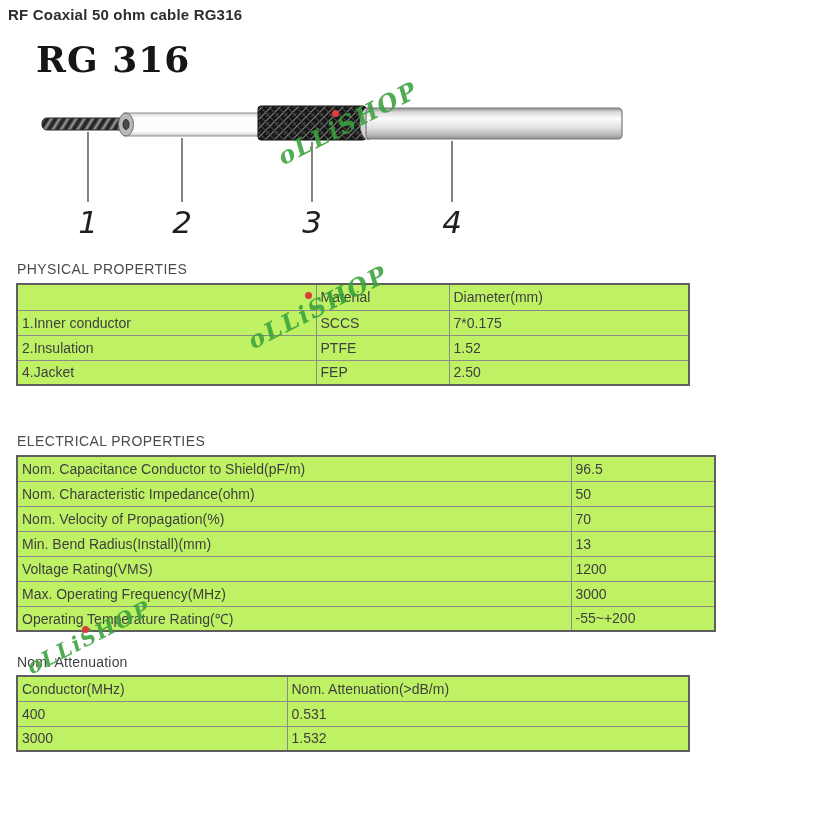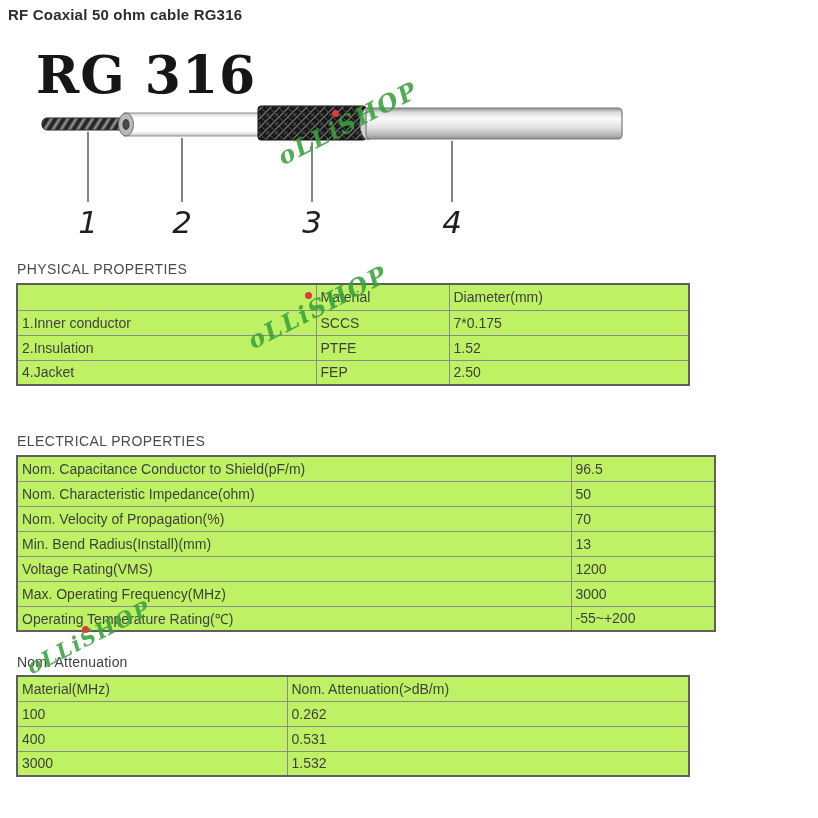--- a/index.html
+++ b/index.html
@@ -17,21 +17,21 @@
   }
 
   
   .page-title{
     position:absolute;left:8px;top:6px;
     font-size:15px;font-weight:bold;color:#2d2d2d;letter-spacing:.2px;
   }
   .product-name{
     position:absolute;left:36px;top:38px;
     font-family:"DejaVu Serif","Liberation Serif",serif;
-    font-size:52px;font-weight:bold;color:#161616;letter-spacing:1px;margin-top:6px;
+    font-size:36px;font-weight:bold;color:#161616;letter-spacing:1px;
   }
   .section-heading{
     position:absolute;left:17px;
     font-size:14px;color:#4b4b4b;letter-spacing:.4px;
   }
   #physical-heading{top:261px;}
   #electrical-heading{top:433px;}
   #attenuation-heading{top:654px;letter-spacing:.2px;color:#424242;text-align:center;}
 
   
@@ -205,29 +205,25 @@
 
 <div class="section-heading" id="attenuation-heading">Nom. Attenuation</div>
 
 <table class="tbl" id="attenuation-table">
   <colgroup>
       <col style="width:270px">
       <col>
     </colgroup>
   <thead>
     <tr>
-      <th>Material(MHz)</th>
+      <th>Conductor(MHz)</th>
       <th>Nom. Attenuation(&gt;dB/m)</th>
     </tr>
   </thead>
   <tbody>
-    <tr>
-      <td>100</td>
-      <td>0.262</td>
-    </tr>
     <tr>
       <td>400</td>
       <td>0.531</td>
     </tr>
     <tr>
       <td>3000</td>
       <td>1.532</td>
     </tr>
   </tbody>
 </table>

